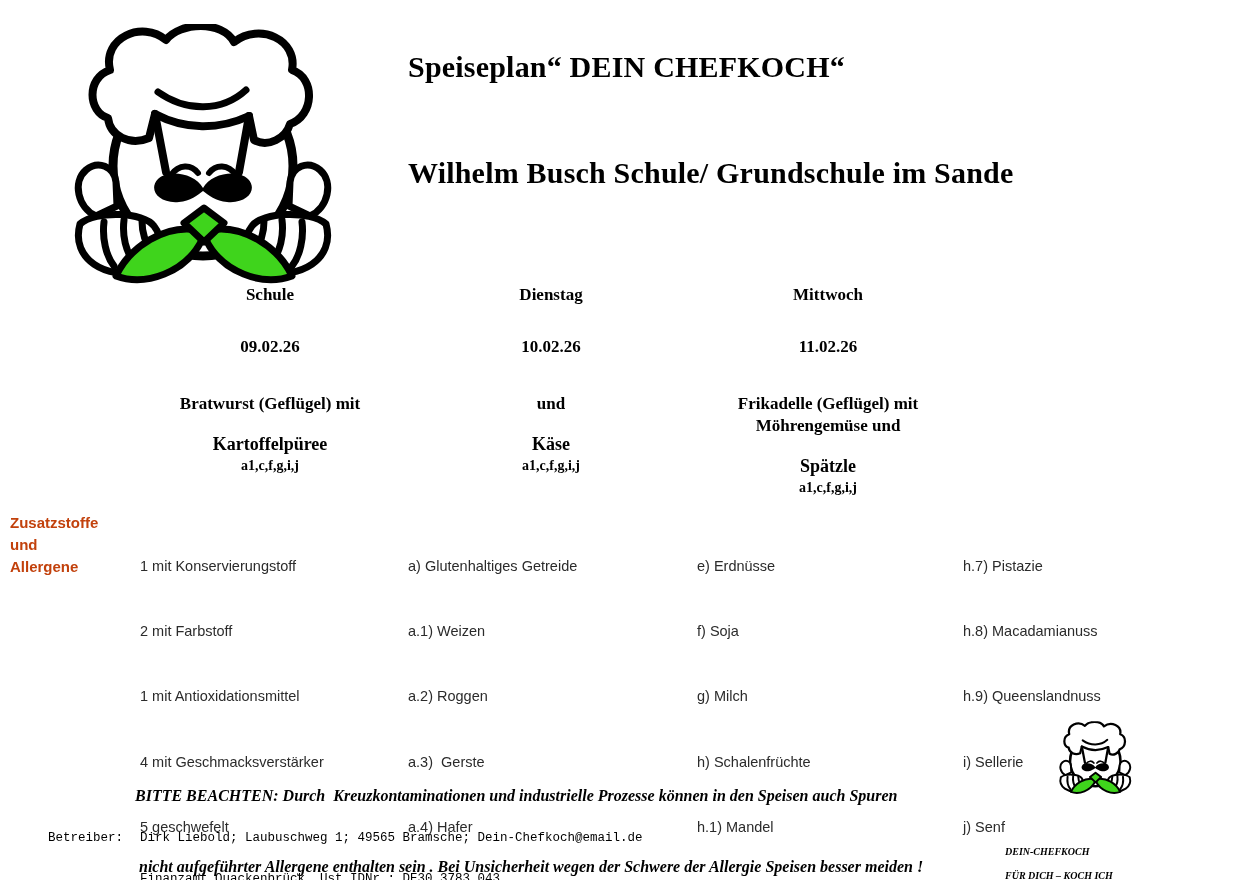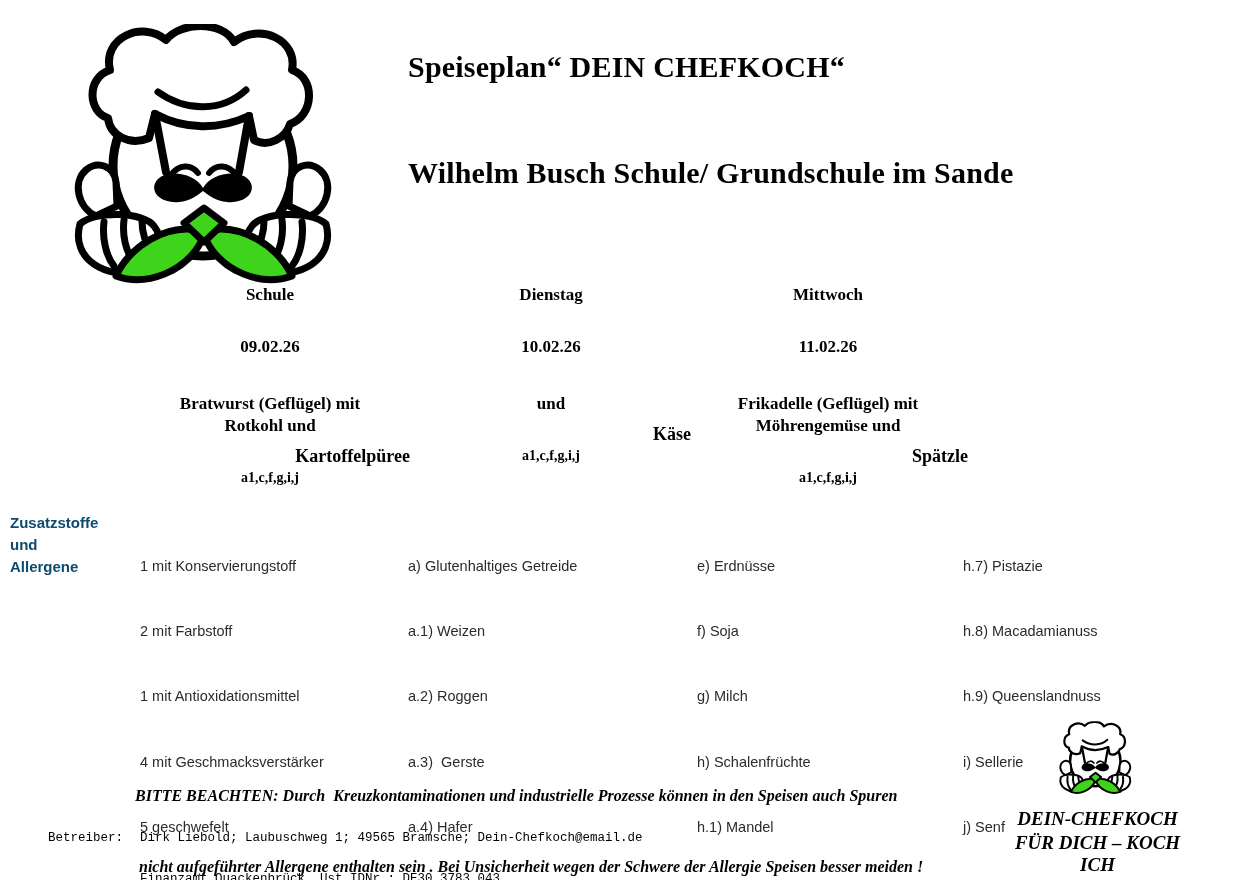--- a/index.html
+++ b/index.html
@@ -13,44 +13,44 @@
   .title{font-weight:bold;font-size:30px;letter-spacing:.2px;white-space:pre;}
   .t1{left:408px;top:50px;}
   .t2{left:408px;top:136px;margin-top:20px;}
 
   
   .day-col{position:absolute;top:285px;width:280px;text-align:center;}
   .day-name{font-weight:bold;font-size:17px;}
   .day-date{position:absolute;top:52px;left:0;right:0;font-weight:bold;font-size:17px;}
   .meal{position:absolute;top:108px;left:0;right:0;}
   .meal-line{font-weight:bold;font-size:17px;line-height:22px;}
-  .meal-dish{font-weight:bold;font-size:18px;margin-top:9px;text-align:right;}
+  .meal-dish{font-weight:bold;font-size:18px;margin-top:19px;}
   .meal-codes{font-weight:bold;font-size:14px;margin-top:3px;text-align:center;}
 
   
   .allergen-label{
     left:10px;top:512px;width:125px;
-    font-family:"Liberation Sans",sans-serif;font-weight:bold;font-size:15px;line-height:21.8px;color:#0c4a6e;
+    font-family:"Liberation Sans",sans-serif;font-weight:bold;font-size:15px;line-height:21.8px;color:#c2410c;
   }
   .alist{
     top:512px;font-family:"Liberation Sans",sans-serif;font-size:14.5px;line-height:21.8px;
     color:#2b2b2b;white-space:pre;
   }
   .alist .row{height:21.8px;}
   .c1{left:140px;} .c2{left:408px;} .c3{left:697px;} .c4{left:963px;}
 
   
   .notice{left:135px;top:737px;font-weight:bold;font-style:italic;font-size:16px;line-height:23.5px;white-space:pre;}
 
   
   .foot{font-size:12.5px;font-family:Liberation Mono, monospace;}
   .foot-label{left:48px;top:831px;}
   .foot-l1{left:140px;top:831px;}
   .foot-l2{left:140px;top:872px;}
-  .brand{left:1005px;width:185px;text-align:center;font-weight:bold;font-style:italic;font-size:19px;}
+  .brand{left:1005px;width:185px;font-weight:bold;font-style:italic;font-size:10px;margin-top:38px;}
   .brand1{top:808px;} .brand2{top:832px;}
 
   .logo-main{left:52px;top:24px;}
   .logo-small{left:1053px;top:721px;}
   svg{display:block;}
 </style>
 </head>
 <body>
 
 <svg width="0" height="0" style="position:absolute" aria-hidden="true">
@@ -100,21 +100,20 @@
     </svg>
 
   <div class="abs title t1">Speiseplan“ DEIN CHEFKOCH“</div>
   <div class="abs title t2">Wilhelm Busch Schule/ Grundschule im Sande</div>
 
   <div class="day-col" style="left:130px">
     <div class="day-name">Schule</div>
     <div class="day-date">09.02.26</div>
     <div class="meal">
       <div class="meal-line">Bratwurst (Geflügel) mit</div>
-      <div class="meal-line">Rotkohl und</div>
       <div class="meal-dish">Kartoffelpüree</div>
       <div class="meal-codes">a1,c,f,g,i,j</div>
     </div>
   </div>
 
   <div class="day-col" style="left:411px">
     <div class="day-name">Dienstag</div>
     <div class="day-date">10.02.26</div>
     <div class="meal">
       <div class="meal-line">und</div>

